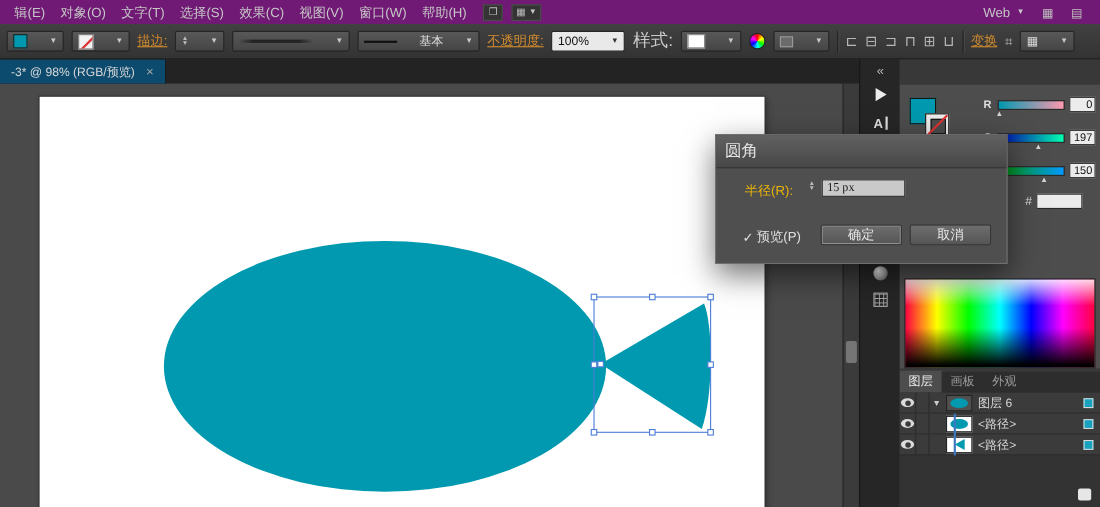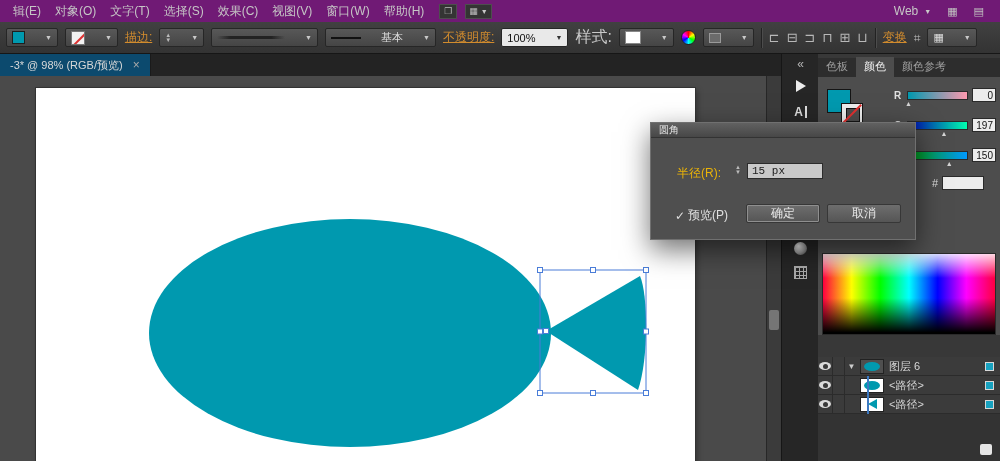--- a/index.html
+++ b/index.html
@@ -97,24 +97,24 @@
   .lthumb.white{background:#fff}
   .te{width:16px;height:9px;border-radius:50%;background:#0099af}
   .tt{width:0;height:0;border-top:5px solid transparent;border-bottom:5px solid transparent;border-right:9px solid #0099af}
   .lname{margin-left:5px;font-size:11px;color:#d8d8d8;white-space:nowrap}
   .chipbox{margin-left:auto;margin-right:6px;width:9px;height:9px;background:#17a2c0;border:1px solid #d8d8d8}
   .hline{position:absolute;left:49px;top:19px;width:2px;height:38px;background:#3d79c2;z-index:5}
   .footer-icon{position:absolute;right:8px;bottom:6px;width:12px;height:11px;background:#e6e6e6;border-radius:2px}
 
   
   .dialog{position:absolute;left:650px;top:122px;width:266px;height:118px;background:#4f4f4f;border:1px solid #707070;box-shadow:0 10px 26px rgba(0,0,0,.55);z-index:40}
-  .dtitle{height:15px;background:linear-gradient(#616161,#474747);border-bottom:1px solid #333;display:flex;align-items:center;padding:0 8px;font-size:10px;color:#e4e4e4}
+  .dtitle{height:30px;background:linear-gradient(#616161,#474747);border-bottom:1px solid #333;display:flex;align-items:center;padding:0 8px;font-size:15px;color:#e4e4e4}
   .dlabel{position:absolute;left:26px;top:42px;font-size:12px;color:#eab308}
   .dstepper{position:absolute;left:84px;top:42px}
-  .dinput{position:absolute;left:96px;top:40px;width:76px;height:16px;background:#c9c9c9;border:1px solid #2c2c2c;font-size:11px;color:#1c1c1c;padding:0 4px;font-family:Liberation Mono, monospace}
+  .dinput{position:absolute;left:96px;top:40px;width:76px;height:16px;background:#c9c9c9;border:1px solid #2c2c2c;font-size:11px;color:#1c1c1c;padding:0 4px;font-family:Liberation Serif, serif}
   .dcheck{position:absolute;left:24px;top:84px;display:flex;gap:3px;font-size:12px;color:#e0e0e0;align-items:center}
   .dbtn{position:absolute;top:81px;width:74px;height:19px;background:linear-gradient(#6e6e6e,#555);border:1px solid #373737;border-radius:2px;color:#e8e8e8;font-size:12px;text-align:center;line-height:17px}
   .dbtn.ok{left:95px;box-shadow:inset 0 0 0 1px #8f8f8f}
   .dbtn.cancel{left:176px}
 </style>
 </head>
 <body>
 
 <div class="menubar">
   <span class="menu-item">辑(E)</span>
@@ -241,25 +241,20 @@
   <div class="dock-item" style="top:188px">
       <span class="sphere"></span>
     </div>
   <div class="dock-item" style="top:212px">
       <span class="grid-icon"></span>
     </div>
 </div>
 
 <div class="panels">
 
-  <div class="ptabs ptabs1">
-    <span class="ptab">色板</span>
-    <span class="ptab active">颜色</span>
-    <span class="ptab">颜色参考</span>
-  </div>
   <div class="pbody1">
     <span class="fs-fill"></span>
     <span class="fs-stroke"></span>
 
     <div class="chrow r">
       <span class="chlabel">R</span>
       <span class="chbar bar-r">
           <span class="chthumb" style="left:0%">▲</span>
         </span>
       <span class="chval">0</span>
@@ -280,20 +275,25 @@
     </div>
 
     <div class="hexrow">
       <span>#</span>
       <span class="hexbox"></span>
     </div>
 
     <div class="spectrum"></div>
   </div>
 
+  <div class="ptabs ptabs2">
+    <span class="ptab active">图层</span>
+    <span class="ptab">画板</span>
+    <span class="ptab">外观</span>
+  </div>
   <div class="lbody">
     <div class="hline"></div>
 
     <div class="lrow">
       <span class="cell-eye">
           <span class="eye"></span>
         </span>
       <span class="cell-lock"></span>
       <span class="disc">▼</span>
       <span class="lthumb dark">

